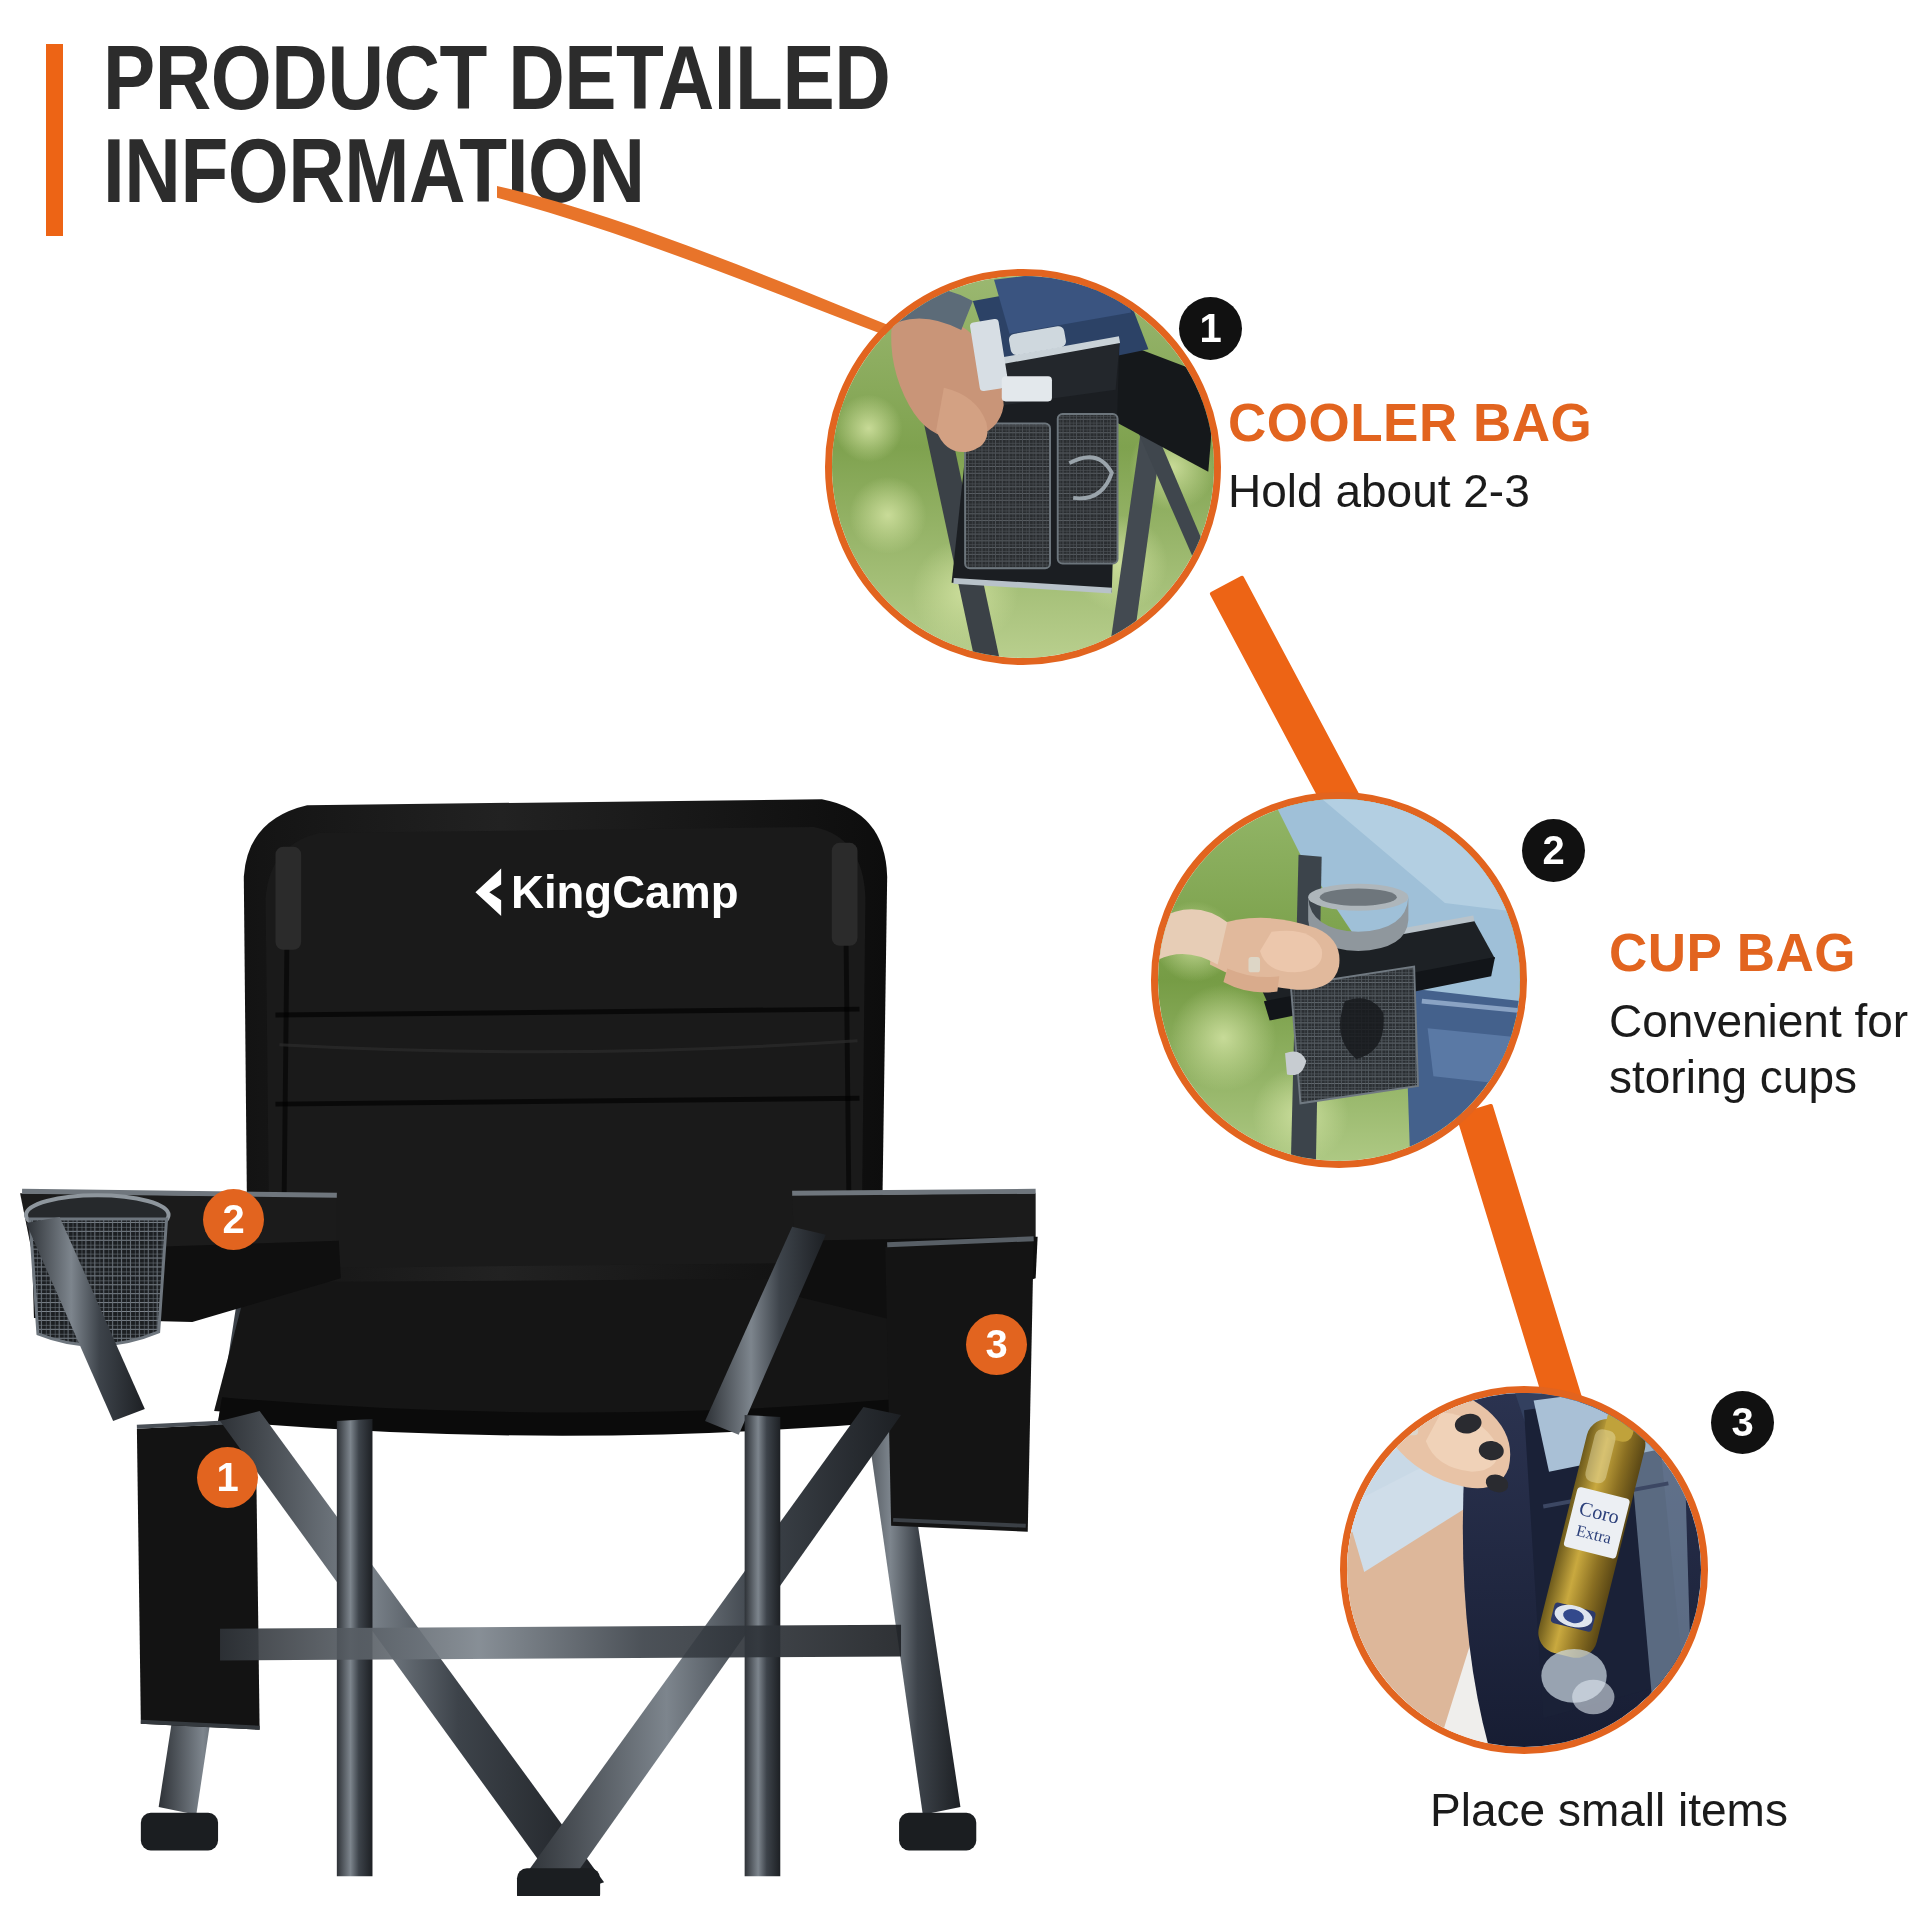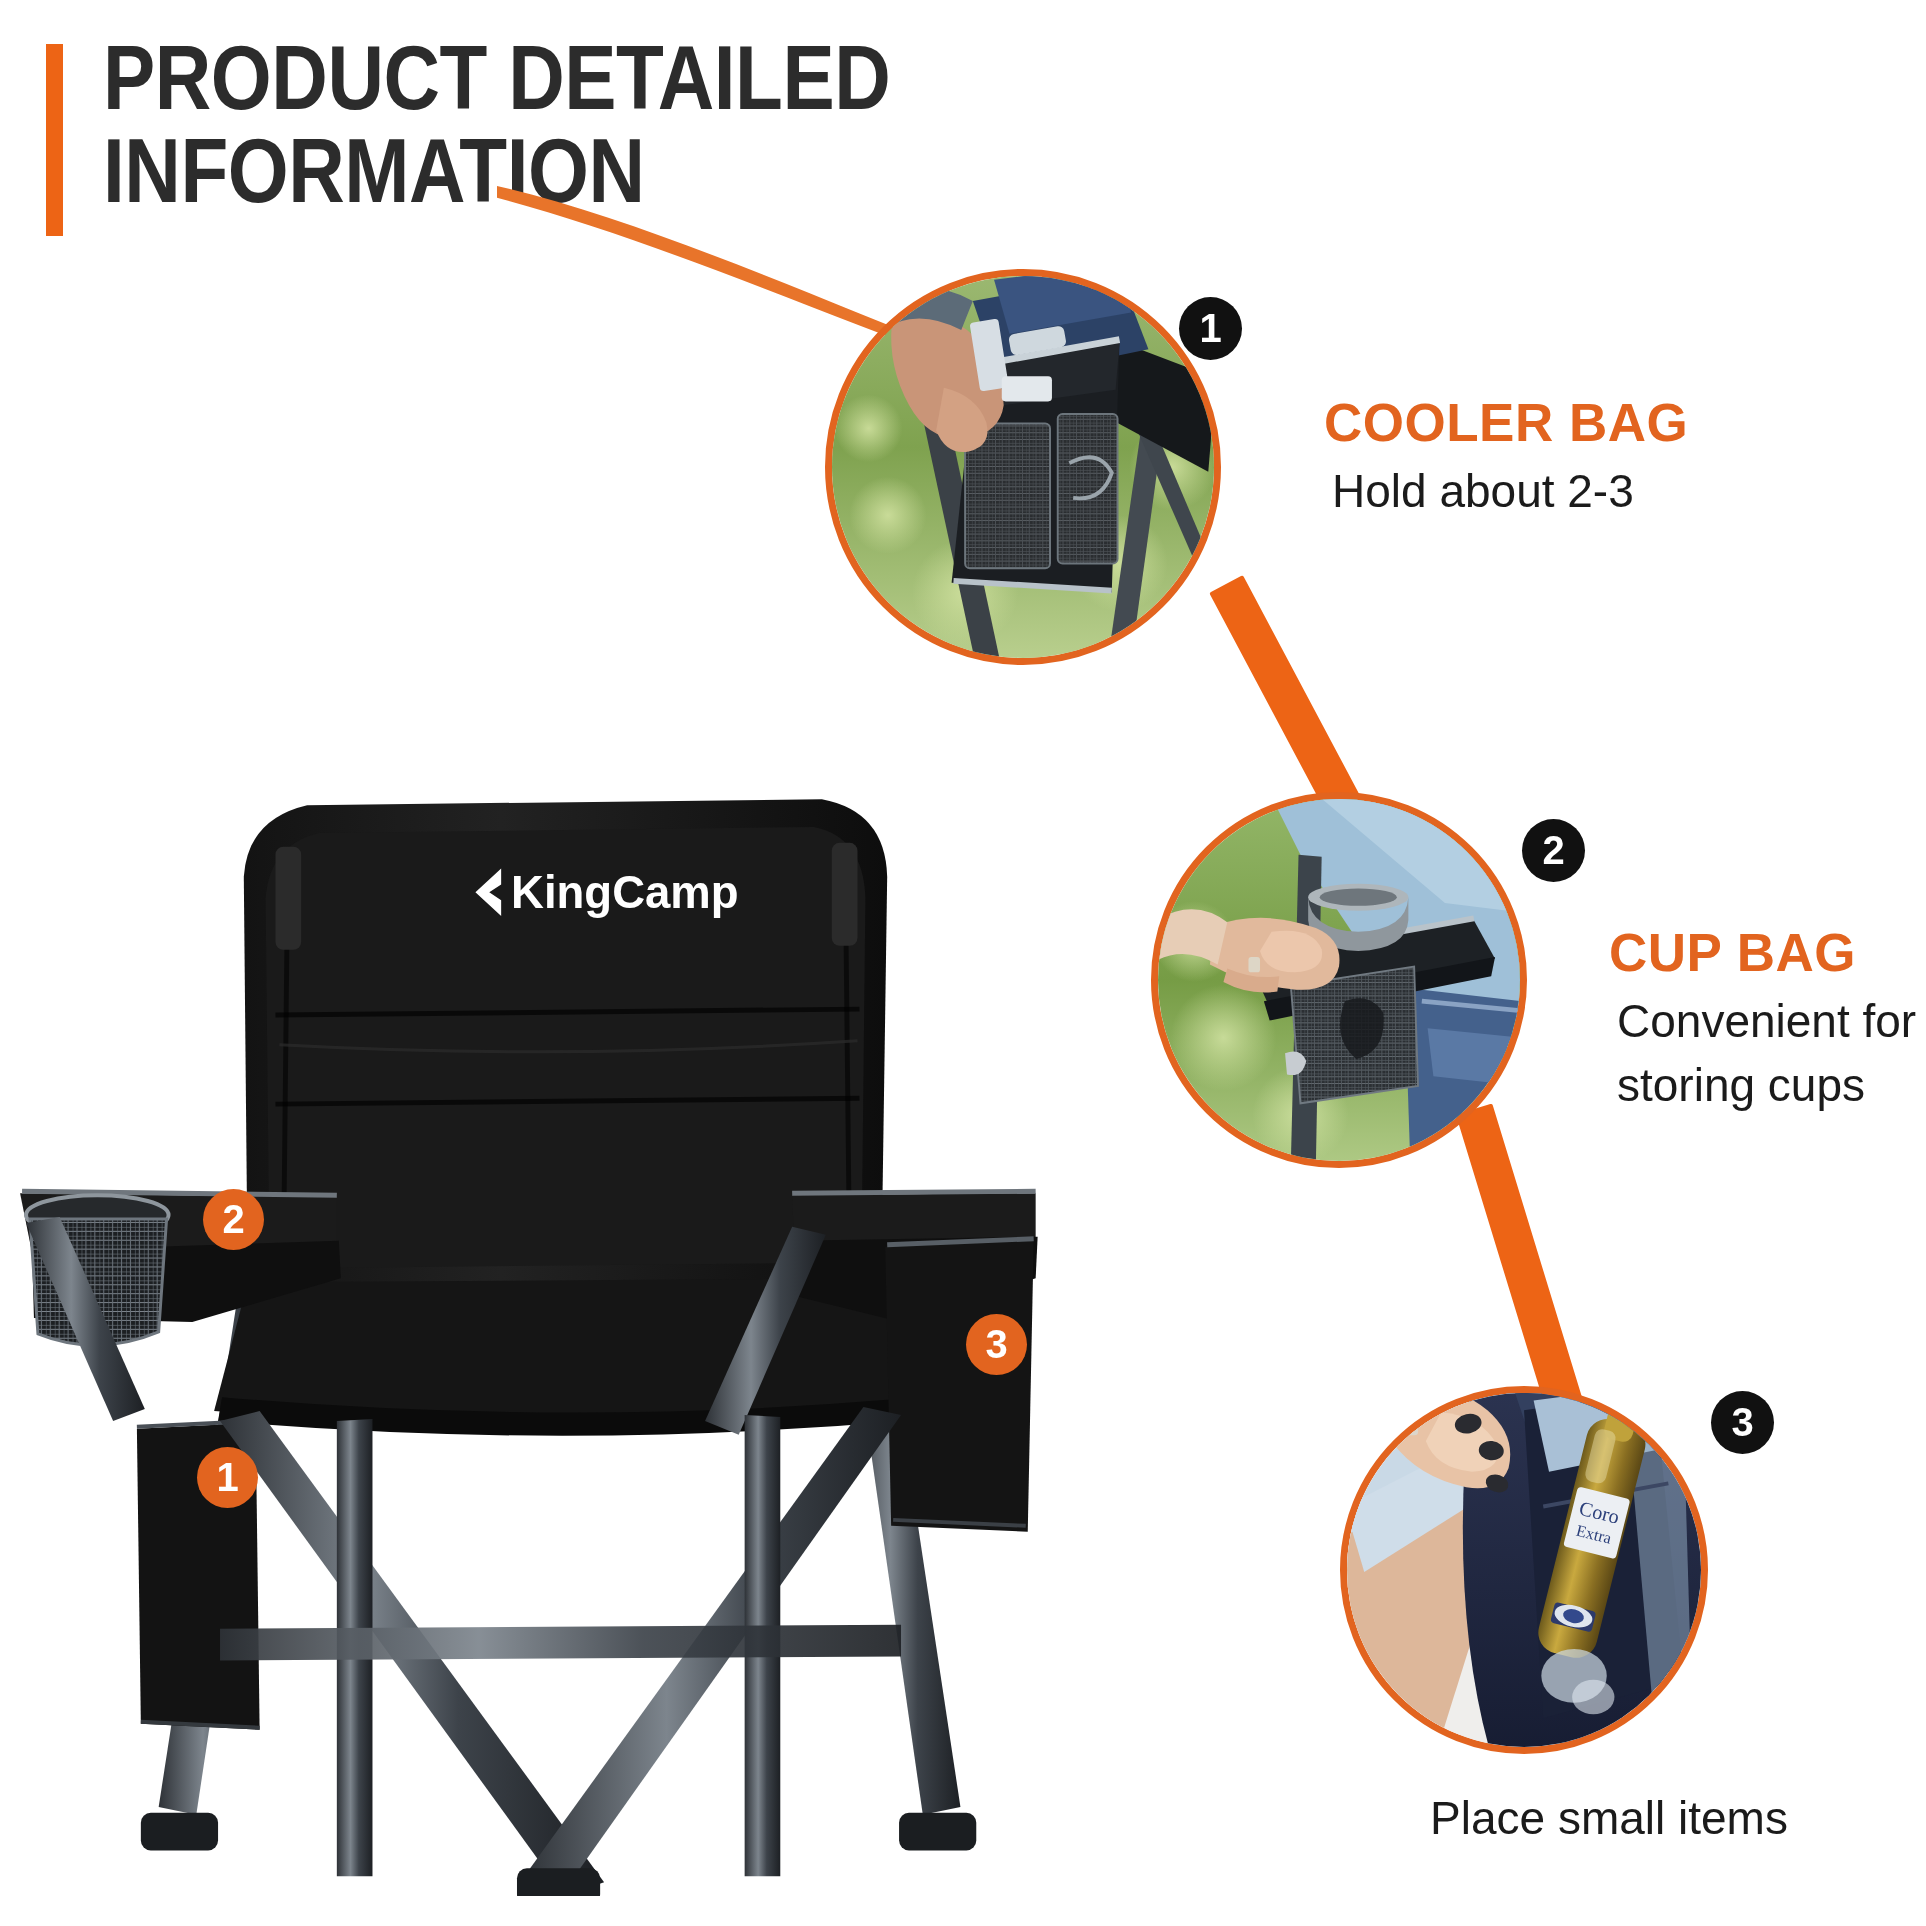--- a/index.html
+++ b/index.html
@@ -41,23 +41,23 @@
      display:flex;align-items:center;justify-content:center;z-index:6;
      font-family:"Liberation Sans",sans-serif;}
   #badge-blk-1{left:1179px;top:297px;}
   #badge-blk-2{left:1522px;top:819px;}
   #badge-blk-3{left:1711px;top:1391px;}
 
   
   .callout{position:absolute;}
   .callout .head{color:#E2641F;font-size:53px;font-weight:700;
      letter-spacing:0.5px;line-height:1;margin:0 0 14px 0;}
-  .callout .body{color:#1b1b1b;font-size:46px;line-height:1.22;margin:8px;
+  .callout .body{color:#1b1b1b;font-size:46px;line-height:1.22;margin:0;
      font-weight:400;}
-  #callout-cooler{left:1324px;top:396px;width:554px;}
+  #callout-cooler{left:1228px;top:396px;width:554px;}
   #callout-cup{left:1609px;top:926px;width:327px;}
   #callout-pockets{left:1332px;top:1782px;width:554px;text-align:center;}
 
   
   #chair{position:absolute;left:10px;top:728px;width:1109px;height:1168px;}
 
   
   .badge-orange{position:absolute;width:61px;height:61px;border-radius:50%;
      background:#E2641F;color:#fff;font-size:40px;font-weight:700;
      display:flex;align-items:center;justify-content:center;z-index:7;}

